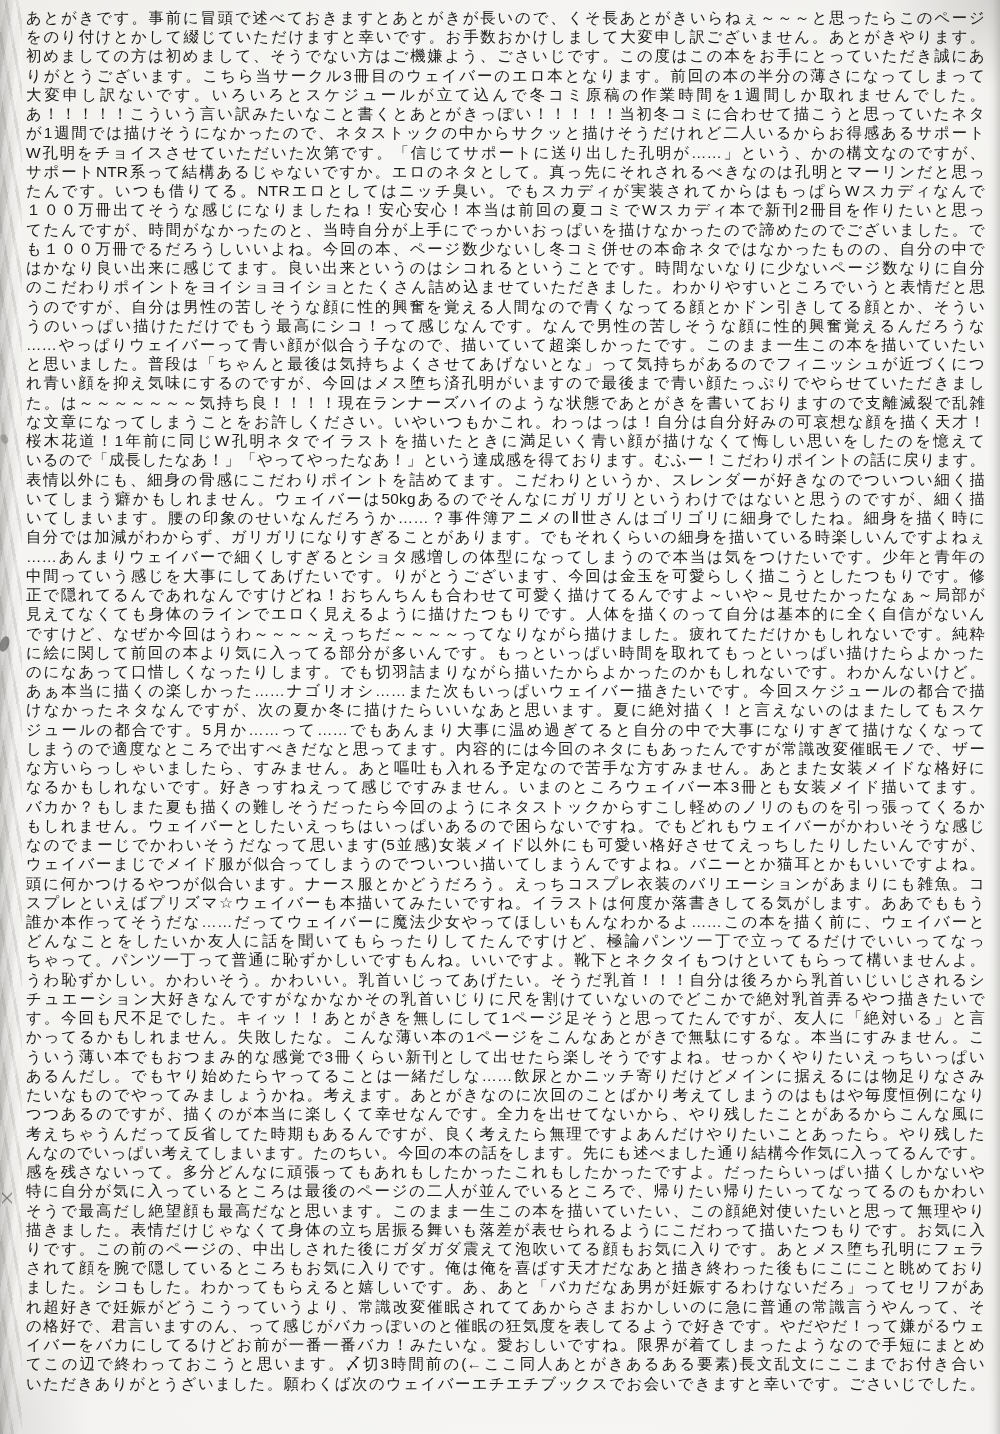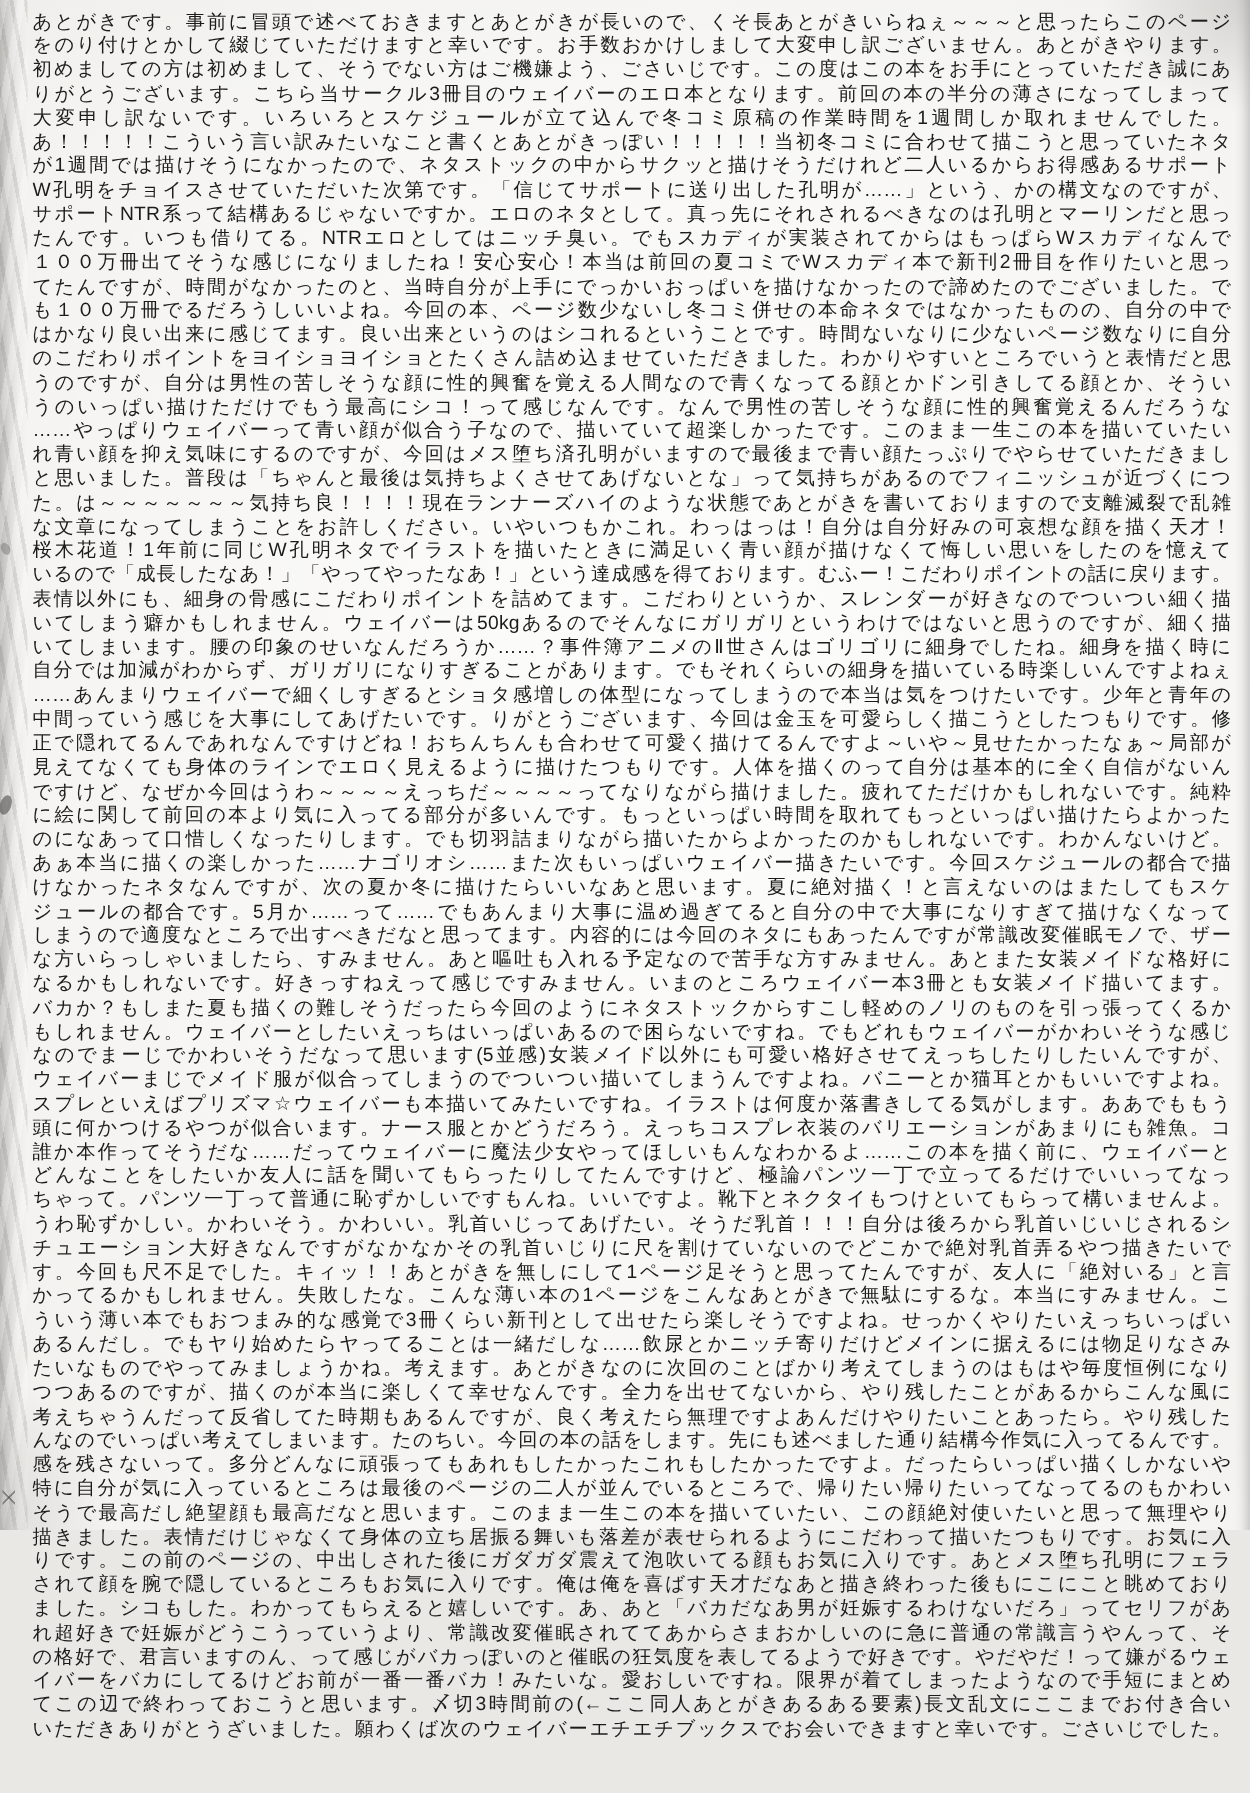--- a/index.html
+++ b/index.html
@@ -3,21 +3,21 @@
 <meta charset="utf-8">
 <style>
   html,body{margin:0;padding:0;}
   body{
     width:1000px;height:1434px;
     background:#e9e8e5;
     font-family:"Liberation Sans","DejaVu Sans",sans-serif;
     overflow:hidden;
   }
   .page{
-    position:relative;width:1000px;height:1224px;
+    position:relative;width:1000px;height:1434px;
     background:
       radial-gradient(ellipse 900px 1200px at 55% 45%, rgba(255,255,255,0.9), rgba(255,255,255,0) 80%),
       linear-gradient(to bottom, #efeeeb 0%, #f2f1ee 6%, #f2f1ee 94%, #f4f3f1 100%),
       #f1f0ed;
   }
   
   .edge-left{
     position:absolute;left:0;top:0;bottom:0;width:22px;
     background:
       repeating-linear-gradient(100deg, rgba(255,255,255,0.25) 0 6px, rgba(0,0,0,0) 6px 14px),
@@ -88,22 +88,22 @@
       <div class="line">サポートNTR系って結構あるじゃないですか。エロのネタとして。真っ先にそれされるべきなのは孔明とマーリンだと思っ</div>
       <div class="line">たんです。いつも借りてる。NTRエロとしてはニッチ臭い。でもスカディが実装されてからはもっぱらWスカディなんで</div>
       <div class="line">１００万冊出てそうな感じになりましたね！安心安心！本当は前回の夏コミでWスカディ本で新刊2冊目を作りたいと思っ</div>
       <div class="line">てたんですが、時間がなかったのと、当時自分が上手にでっかいおっぱいを描けなかったので諦めたのでございました。で</div>
       <div class="line">も１００万冊でるだろうしいいよね。今回の本、ページ数少ないし冬コミ併せの本命ネタではなかったものの、自分の中で</div>
       <div class="line">はかなり良い出来に感じてます。良い出来というのはシコれるということです。時間ないなりに少ないページ数なりに自分</div>
       <div class="line">のこだわりポイントをヨイショヨイショとたくさん詰め込ませていただきました。わかりやすいところでいうと表情だと思</div>
       <div class="line">うのですが、自分は男性の苦しそうな顔に性的興奮を覚える人間なので青くなってる顔とかドン引きしてる顔とか、そうい</div>
       <div class="line">うのいっぱい描けただけでもう最高にシコ！って感じなんです。なんで男性の苦しそうな顔に性的興奮覚えるんだろうな</div>
       <div class="line">……やっぱりウェイバーって青い顔が似合う子なので、描いていて超楽しかったです。このまま一生この本を描いていたい</div>
+      <div class="line">と思いました。普段は「ちゃんと最後は気持ちよくさせてあげないとな」って気持ちがあるのでフィニッシュが近づくにつ</div>
       <div class="line">れ青い顔を抑え気味にするのですが、今回はメス堕ち済孔明がいますので最後まで青い顔たっぷりでやらせていただきまし</div>
-      <div class="line">と思いました。普段は「ちゃんと最後は気持ちよくさせてあげないとな」って気持ちがあるのでフィニッシュが近づくにつ</div>
       <div class="line">た。は～～～～～～～気持ち良！！！！現在ランナーズハイのような状態であとがきを書いておりますので支離滅裂で乱雑</div>
       <div class="line">な文章になってしまうことをお許しください。いやいつもかこれ。わっはっは！自分は自分好みの可哀想な顔を描く天才！</div>
       <div class="line">桜木花道！1年前に同じW孔明ネタでイラストを描いたときに満足いく青い顔が描けなくて悔しい思いをしたのを憶えて</div>
       <div class="line">いるので「成長したなあ！」「やってやったなあ！」という達成感を得ております。むふー！こだわりポイントの話に戻ります。</div>
       <div class="line">表情以外にも、細身の骨感にこだわりポイントを詰めてます。こだわりというか、スレンダーが好きなのでついつい細く描</div>
       <div class="line">いてしまう癖かもしれません。ウェイバーは50kgあるのでそんなにガリガリというわけではないと思うのですが、細く描</div>
       <div class="line">いてしまいます。腰の印象のせいなんだろうか……？事件簿アニメのⅡ世さんはゴリゴリに細身でしたね。細身を描く時に</div>
       <div class="line">自分では加減がわからず、ガリガリになりすぎることがあります。でもそれくらいの細身を描いている時楽しいんですよねぇ</div>
       <div class="line">……あんまりウェイバーで細くしすぎるとショタ感増しの体型になってしまうので本当は気をつけたいです。少年と青年の</div>
       <div class="line">中間っていう感じを大事にしてあげたいです。りがとうございます、今回は金玉を可愛らしく描こうとしたつもりです。修</div>
@@ -115,22 +115,22 @@
       <div class="line">あぁ本当に描くの楽しかった……ナゴリオシ……また次もいっぱいウェイバー描きたいです。今回スケジュールの都合で描</div>
       <div class="line">けなかったネタなんですが、次の夏か冬に描けたらいいなあと思います。夏に絶対描く！と言えないのはまたしてもスケ</div>
       <div class="line">ジュールの都合です。5月か……って……でもあんまり大事に温め過ぎてると自分の中で大事になりすぎて描けなくなって</div>
       <div class="line">しまうので適度なところで出すべきだなと思ってます。内容的には今回のネタにもあったんですが常識改変催眠モノで、ザー</div>
       <div class="line">な方いらっしゃいましたら、すみません。あと嘔吐も入れる予定なので苦手な方すみません。あとまた女装メイドな格好に</div>
       <div class="line">なるかもしれないです。好きっすねえって感じですみません。いまのところウェイバー本3冊とも女装メイド描いてます。</div>
       <div class="line">バカか？もしまた夏も描くの難しそうだったら今回のようにネタストックからすこし軽めのノリのものを引っ張ってくるか</div>
       <div class="line">もしれません。ウェイバーとしたいえっちはいっぱいあるので困らないですね。でもどれもウェイバーがかわいそうな感じ</div>
       <div class="line">なのでまーじでかわいそうだなって思います(5並感)女装メイド以外にも可愛い格好させてえっちしたりしたいんですが、</div>
       <div class="line">ウェイバーまじでメイド服が似合ってしまうのでついつい描いてしまうんですよね。バニーとか猫耳とかもいいですよね。</div>
+      <div class="line">頭に何かつけるやつが似合います。ナース服とかどうだろう。えっちコスプレ衣装のバリエーションがあまりにも雑魚。コ</div>
       <div class="line">スプレといえばプリズマ☆ウェイバーも本描いてみたいですね。イラストは何度か落書きしてる気がします。ああでももう</div>
-      <div class="line">頭に何かつけるやつが似合います。ナース服とかどうだろう。えっちコスプレ衣装のバリエーションがあまりにも雑魚。コ</div>
       <div class="line">誰か本作ってそうだな……だってウェイバーに魔法少女やってほしいもんなわかるよ……この本を描く前に、ウェイバーと</div>
       <div class="line">どんなことをしたいか友人に話を聞いてもらったりしてたんですけど、極論パンツ一丁で立ってるだけでいいってなっ</div>
       <div class="line">ちゃって。パンツ一丁って普通に恥ずかしいですもんね。いいですよ。靴下とネクタイもつけといてもらって構いませんよ。</div>
       <div class="line">うわ恥ずかしい。かわいそう。かわいい。乳首いじってあげたい。そうだ乳首！！！自分は後ろから乳首いじいじされるシ</div>
       <div class="line">チュエーション大好きなんですがなかなかその乳首いじりに尺を割けていないのでどこかで絶対乳首弄るやつ描きたいで</div>
       <div class="line">す。今回も尺不足でした。キィッ！！あとがきを無しにして1ページ足そうと思ってたんですが、友人に「絶対いる」と言</div>
       <div class="line">かってるかもしれません。失敗したな。こんな薄い本の1ページをこんなあとがきで無駄にするな。本当にすみません。こ</div>
       <div class="line">ういう薄い本でもおつまみ的な感覚で3冊くらい新刊として出せたら楽しそうですよね。せっかくやりたいえっちいっぱい</div>
       <div class="line">あるんだし。でもヤり始めたらヤってることは一緒だしな……飲尿とかニッチ寄りだけどメインに据えるには物足りなさみ</div>
       <div class="line">たいなものでやってみましょうかね。考えます。あとがきなのに次回のことばかり考えてしまうのはもはや毎度恒例になり</div>

